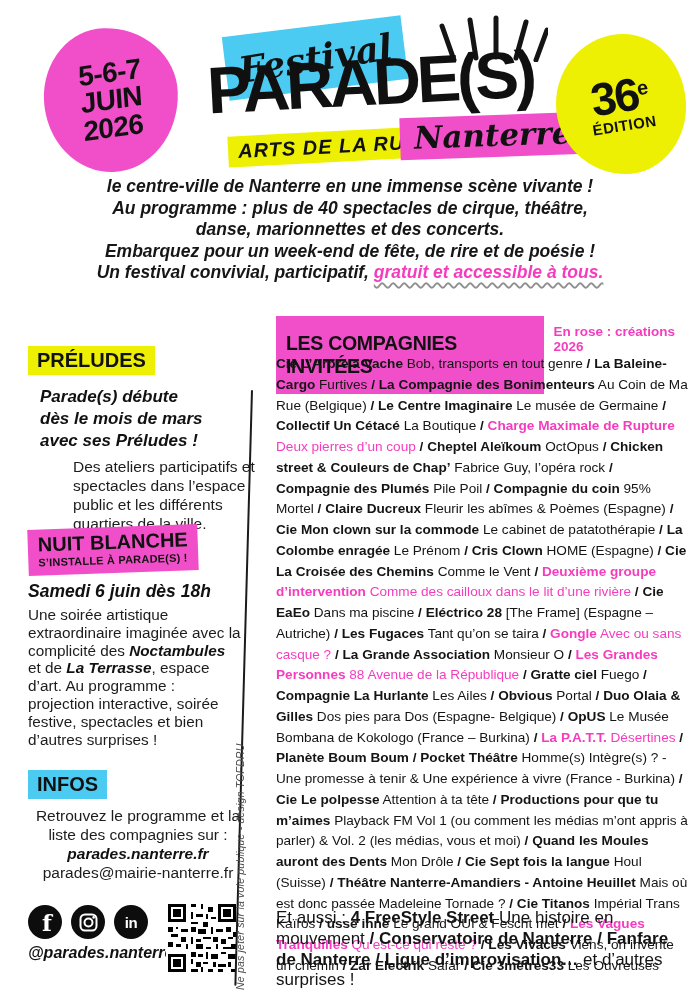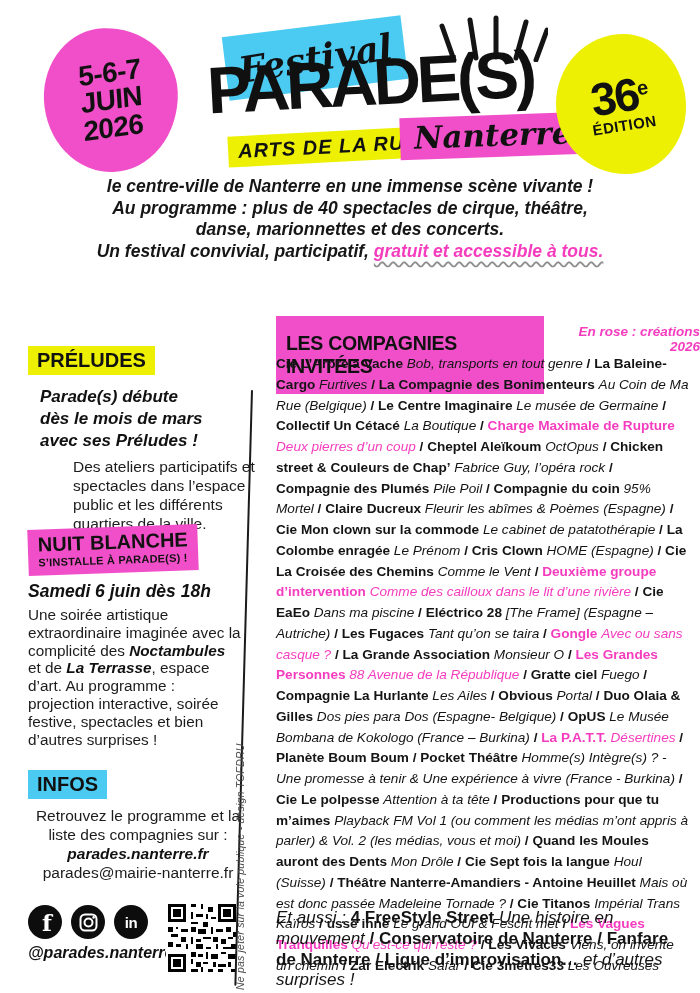--- a/index.html
+++ b/index.html
@@ -65,25 +65,25 @@
   
   .divider{position:absolute;left:251px;top:390px;width:2px;height:596px;background:#1b1b1b;
            transform:rotate(1.6deg);transform-origin:top center;border-radius:2px;}
   .vnote{position:absolute;left:234px;top:656px;height:334px;writing-mode:vertical-rl;
          transform:rotate(180deg);font-style:italic;font-size:10.5px;color:#4a4a4a;
          letter-spacing:.2px;white-space:nowrap;}
 
   
   .comp-head-row{position:absolute;left:276px;top:316px;display:flex;align-items:flex-start;}
   .comp-chip{background:var(--pink);padding:16px 10px;font-weight:800;font-size:19.5px;letter-spacing:-.3px;}
-  .comp-note{margin-left:10px;padding-top:8px;color:var(--pink-text);font-style:italic;font-weight:700;font-size:13.5px;text-align:right;}
+  .comp-note{margin-left:10px;padding-top:8px;color:var(--pink-text);font-weight:700;font-size:13.5px;}
   .comp-list{position:absolute;left:276px;top:354px;width:414px;font-size:13.6px;line-height:20.75px;color:#141414;}
   .comp-also{position:absolute;left:276px;top:908px;width:414px;font-size:17px;line-height:20.75px;color:#141414;}
   .b{font-weight:800;}
-  .i{font-style:italic;}
+  .i{}
   .pk{color:var(--pink-text);}
 </style>
 </head>
 <body>
 
 <div class="page">
 
   <div class="blob date-blob">
     <div class="date-text">5-6-7
 JUIN
@@ -112,20 +112,21 @@
     <div class="edition-inner">
       <span class="edition-number">36</span><span class="edition-sup">e</span>
       <div class="edition-label">ÉDITION</div>
     </div>
   </div>
 
   <div class="intro">
     <div>le centre-ville de Nanterre en une immense scène vivante !</div>
     <div>Au programme : plus de 40 spectacles de cirque, théâtre,</div>
     <div>danse, marionnettes et des concerts.</div>
+    <div>Embarquez pour un week-end de fête, de rire et de poésie !</div>
     <div><span>Un festival convivial, participatif, </span><span class="hl">gratuit et accessible à tous.</span></div>
   </div>
 
   <div class="chip h-preludes">PRÉLUDES</div>
   <div class="preludes-lead">Parade(s) débute
 dès le mois de mars
 avec ses Préludes !</div>
   <div class="preludes-body">Des ateliers participatifs et spectacles dans l’espace public et les différents quartiers de la ville.</div>
 
   <div class="nb-chip">

